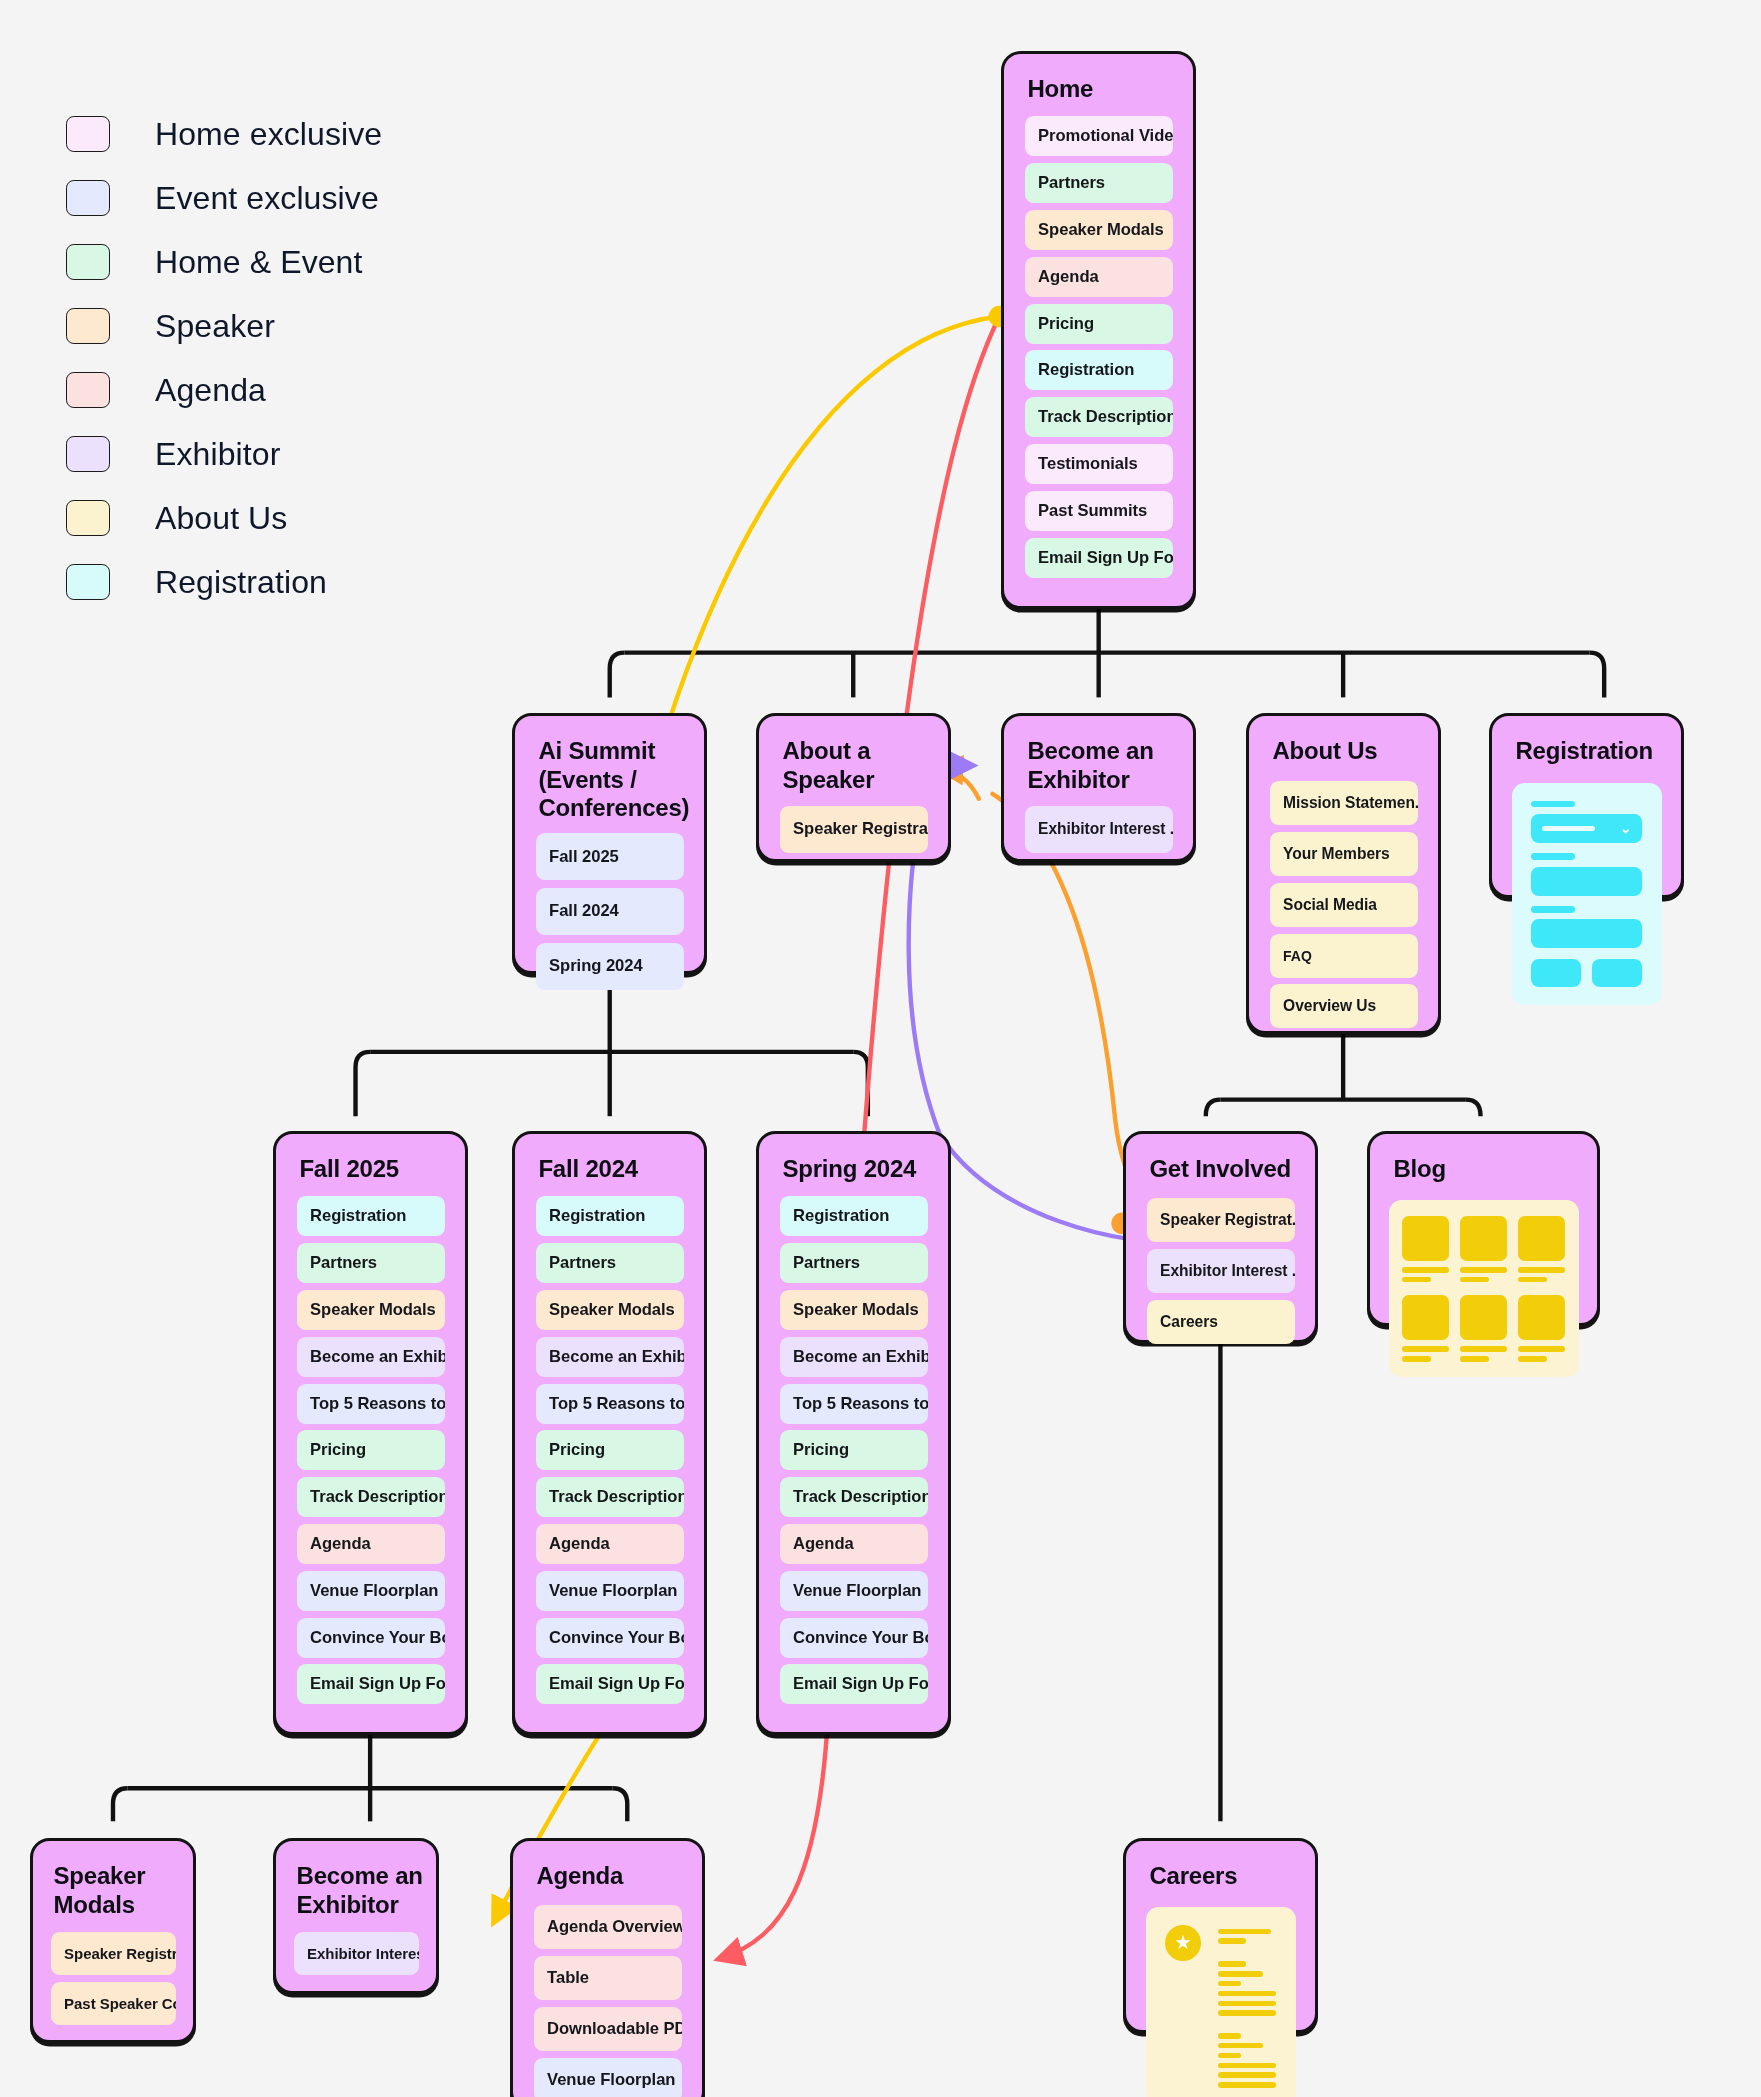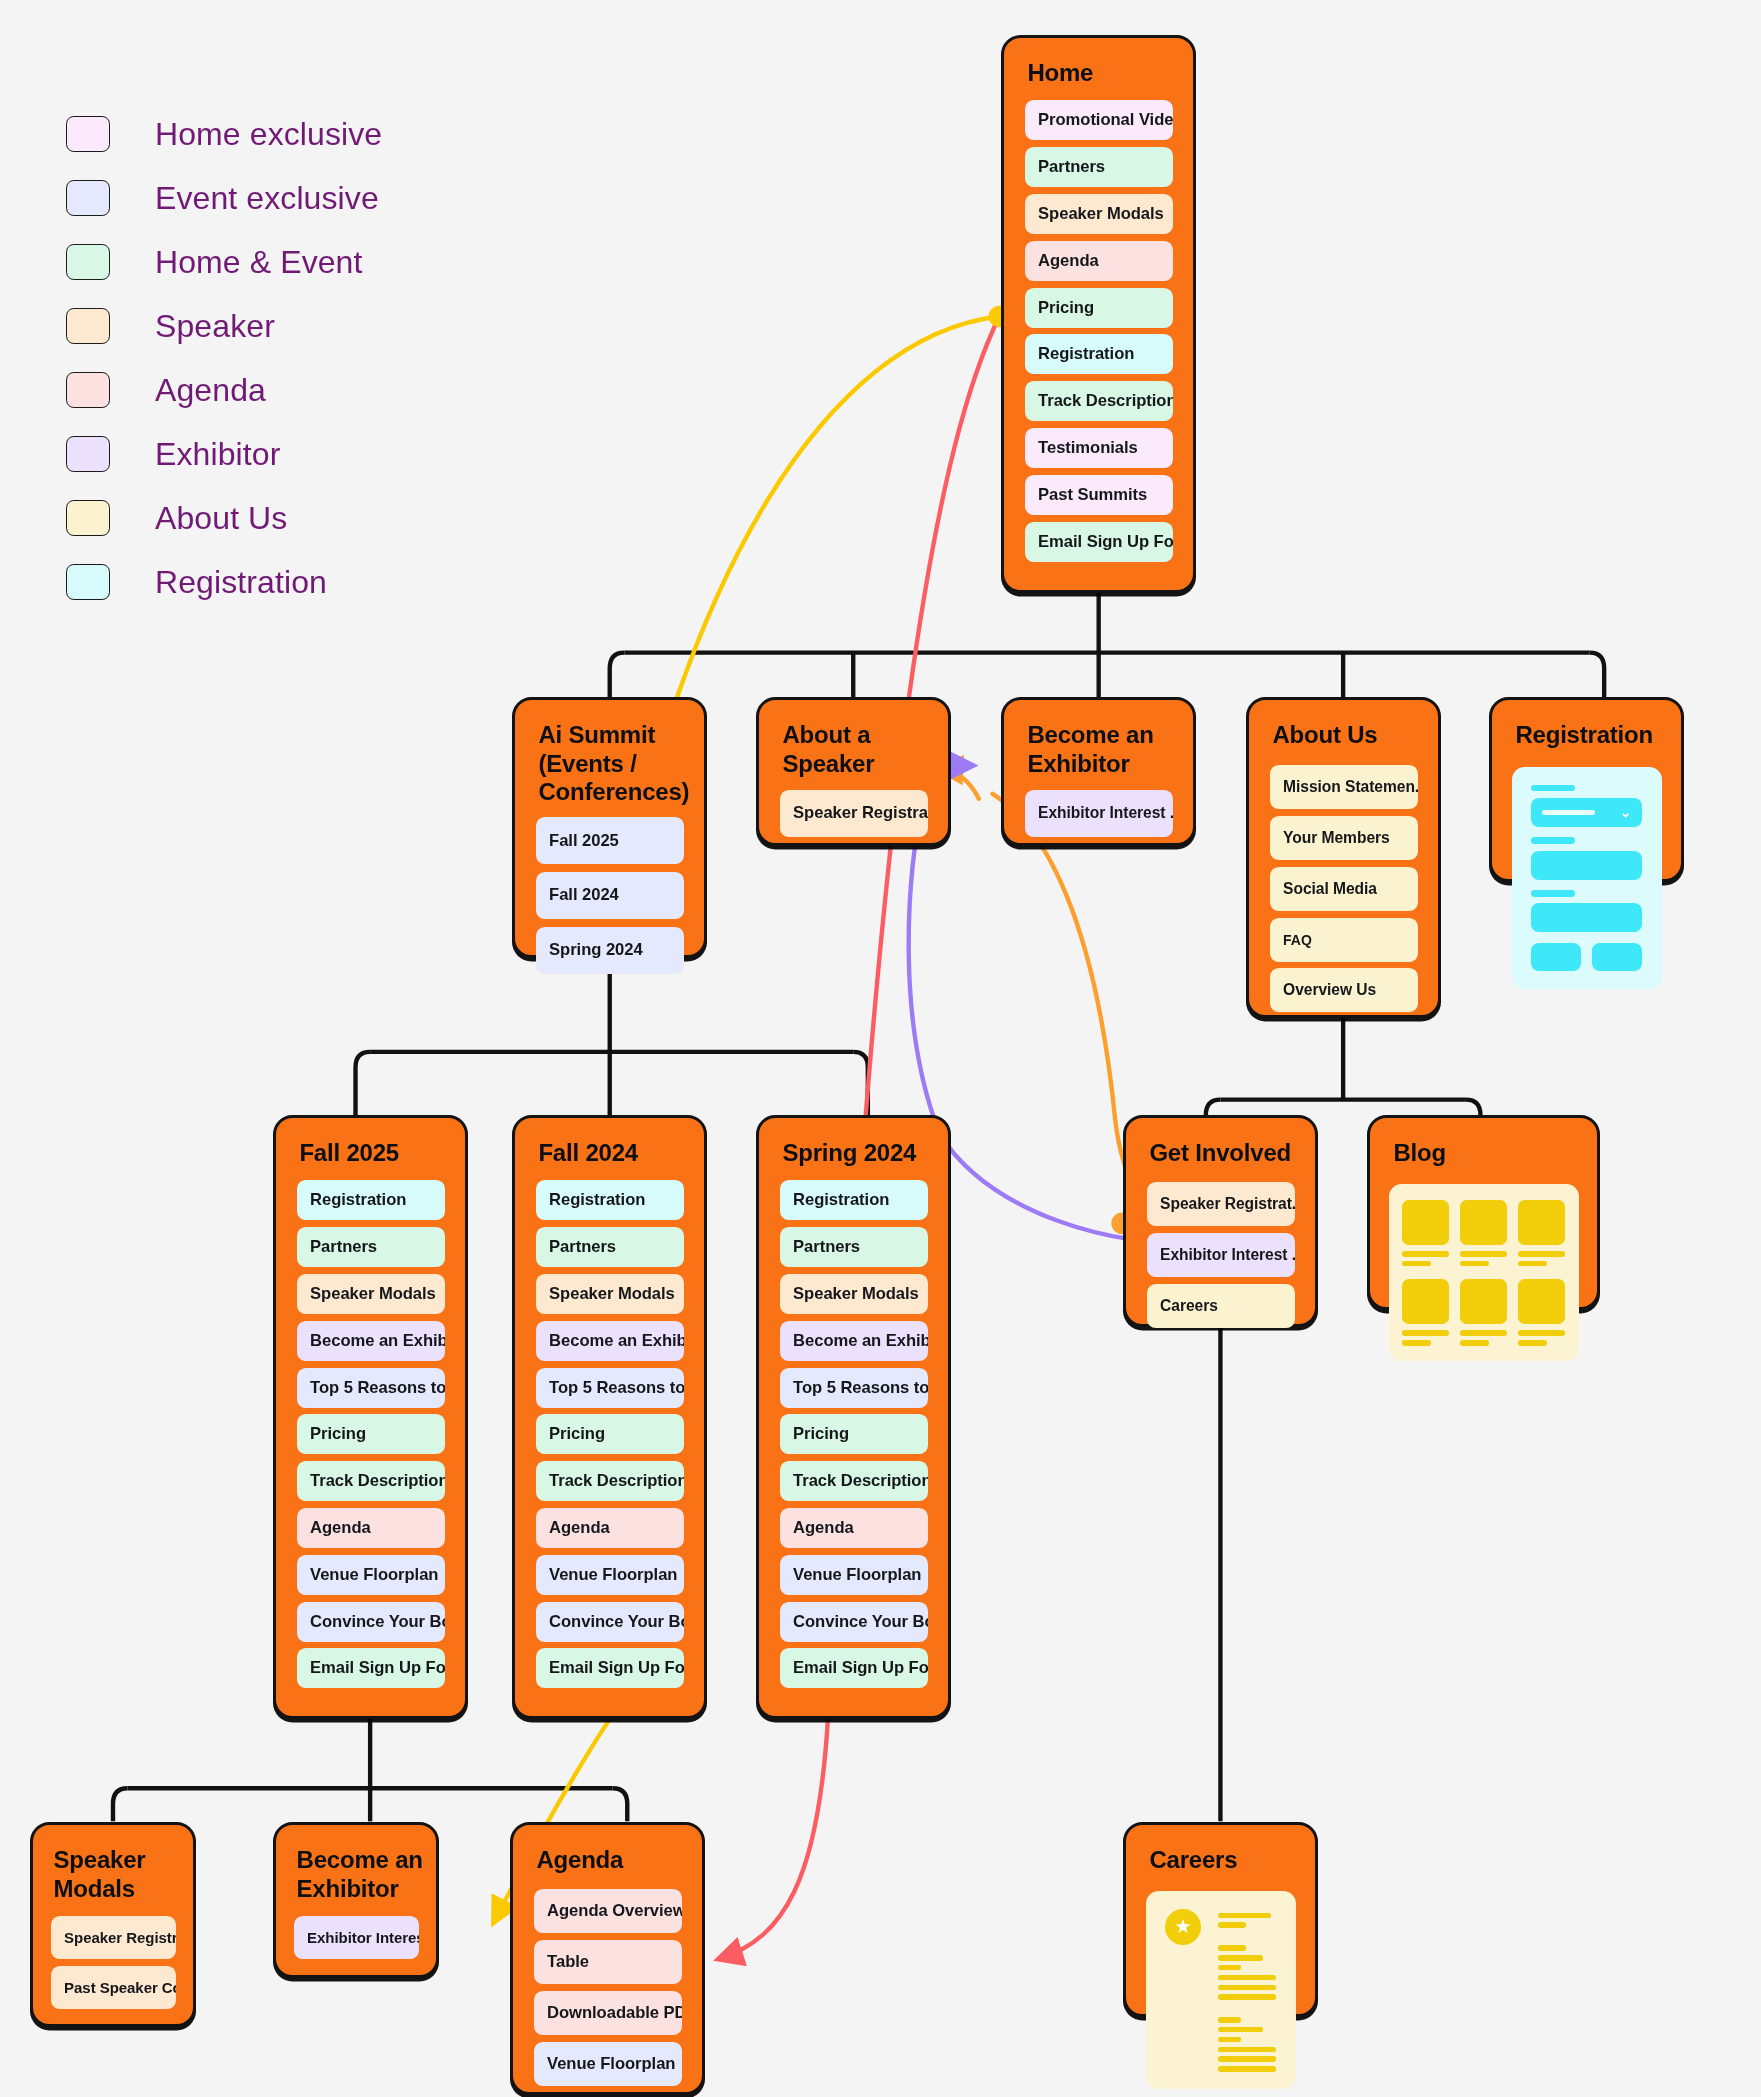--- a/index.html
+++ b/index.html
@@ -12,29 +12,30 @@
   svg#edges{position:absolute;left:0;top:0;width:1761px;height:2097px;pointer-events:none;}
 
   
   #legend{position:absolute;left:66px;top:102px;}
   .legend-row{display:flex;align-items:center;height:64px;}
   .legend-swatch{
     width:44px;height:36px;border-radius:7.8px;border:1.5px solid #1a1a1a;
     box-sizing:border-box;flex:0 0 auto;
   }
   .legend-label{
-    margin-left:45px;font-size:32px;color:#701a75;letter-spacing:0.1px;
+    margin-left:45px;font-size:32px;color:#0f172a;letter-spacing:0.1px;
     white-space:nowrap;font-weight:400;
   }
 
   
   .card{
-    position:absolute;background:#f97316;border:3.4px solid #131313;
+    position:absolute;background:#f0abfc;border:3.4px solid #131313;
     border-radius:19.5px;box-sizing:border-box;
     box-shadow:0 3.4px 0 0 rgba(0,0,0,.92);
+    margin-top:16px;
   }
   .card-title{
     font-size:24px;font-weight:bold;color:#0d0f12;
     margin:21.4px 0 0 23.4px;line-height:1.18;letter-spacing:-0.2px;
   }
   .items{margin:12.7px 20.5px 19.5px 20.5px;}
   .item{
     border-radius:8.8px;height:40px;display:flex;align-items:center;
     padding:0 13.6px;margin-bottom:6.8px;box-sizing:border-box;
     font-size:16.6px;font-weight:bold;color:#15171b;

